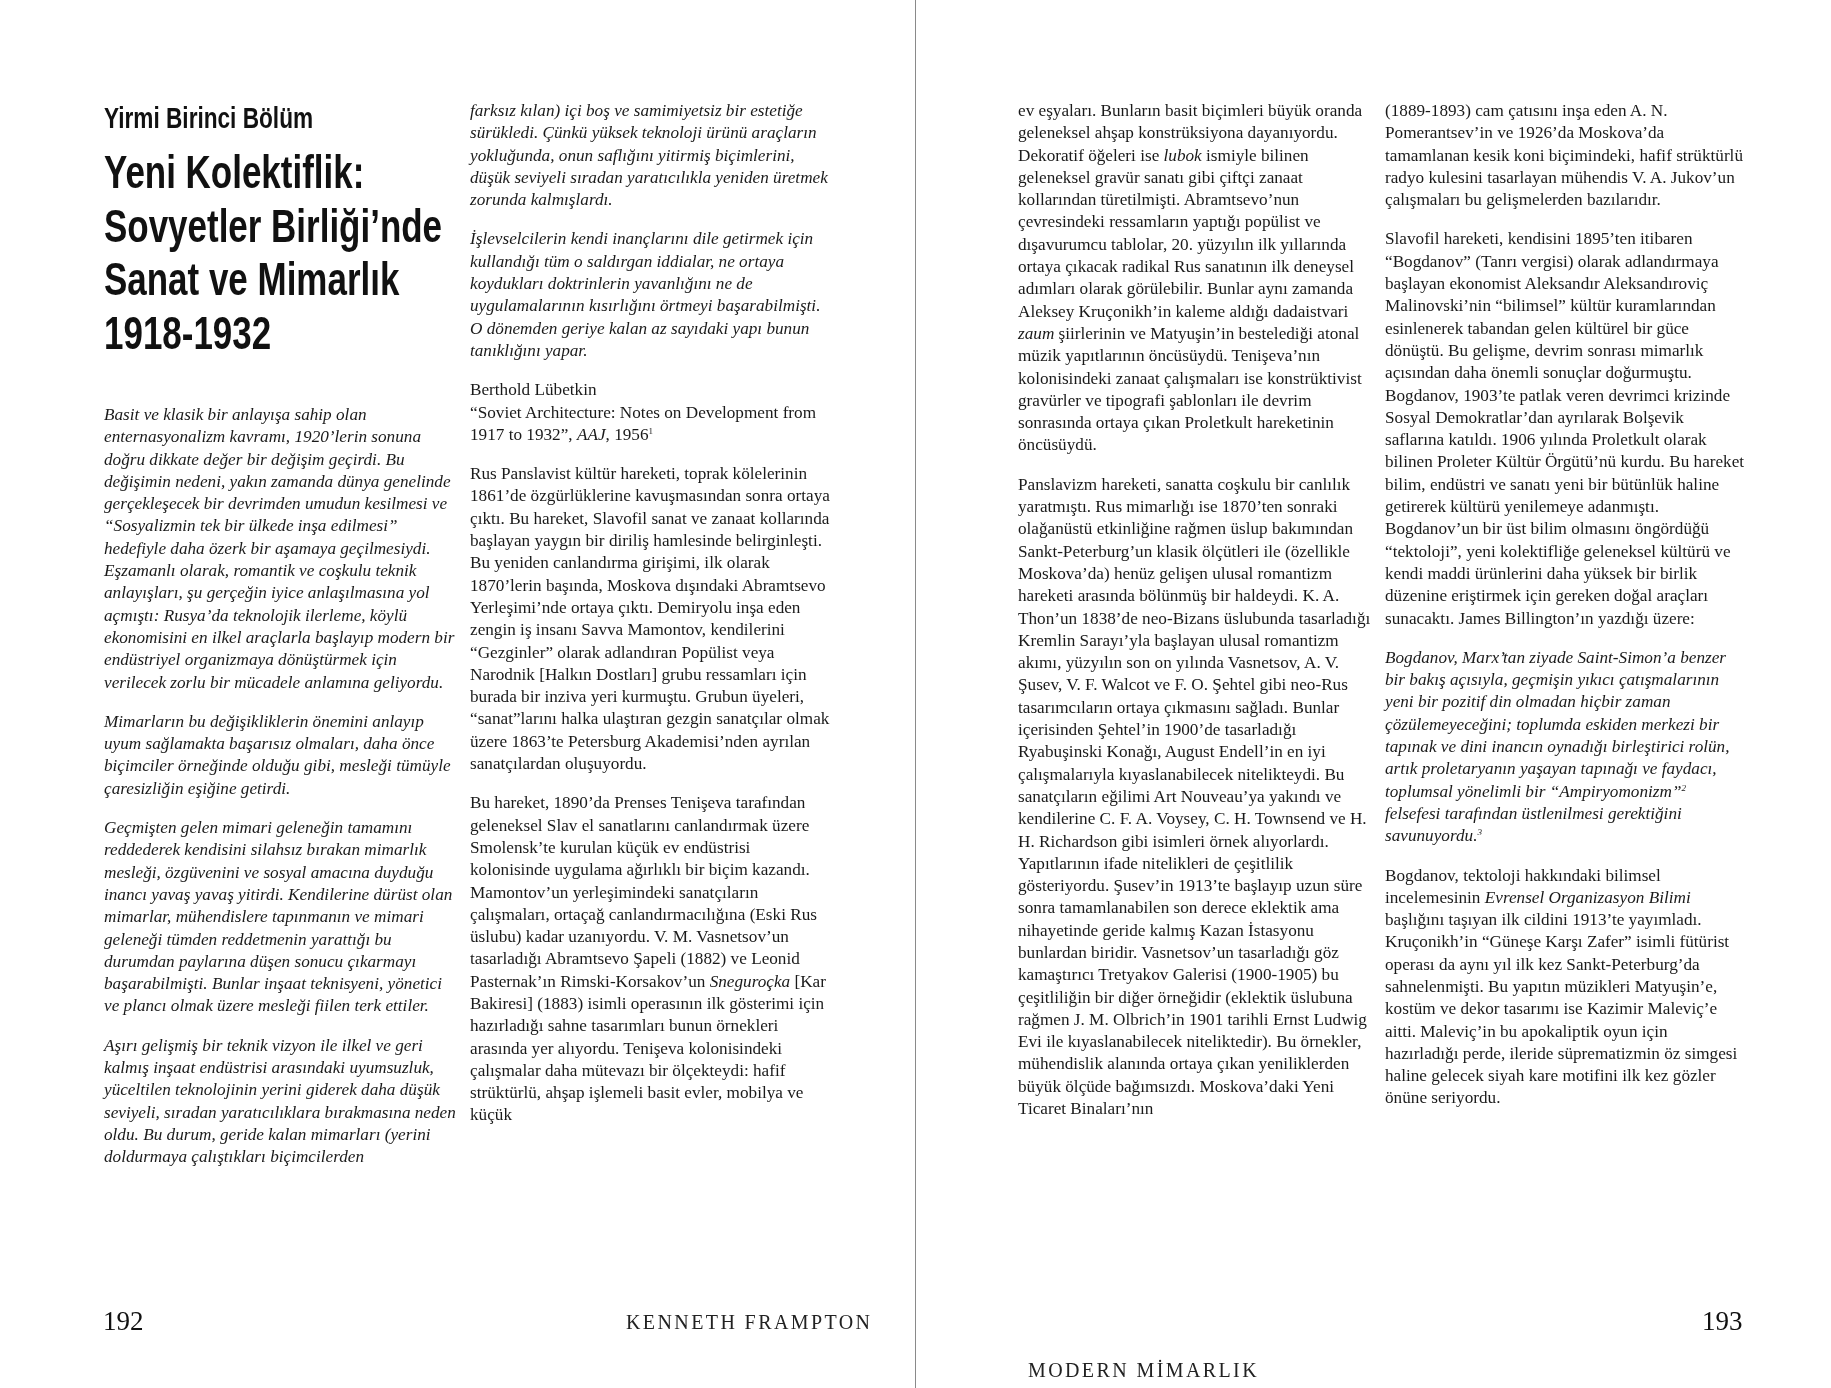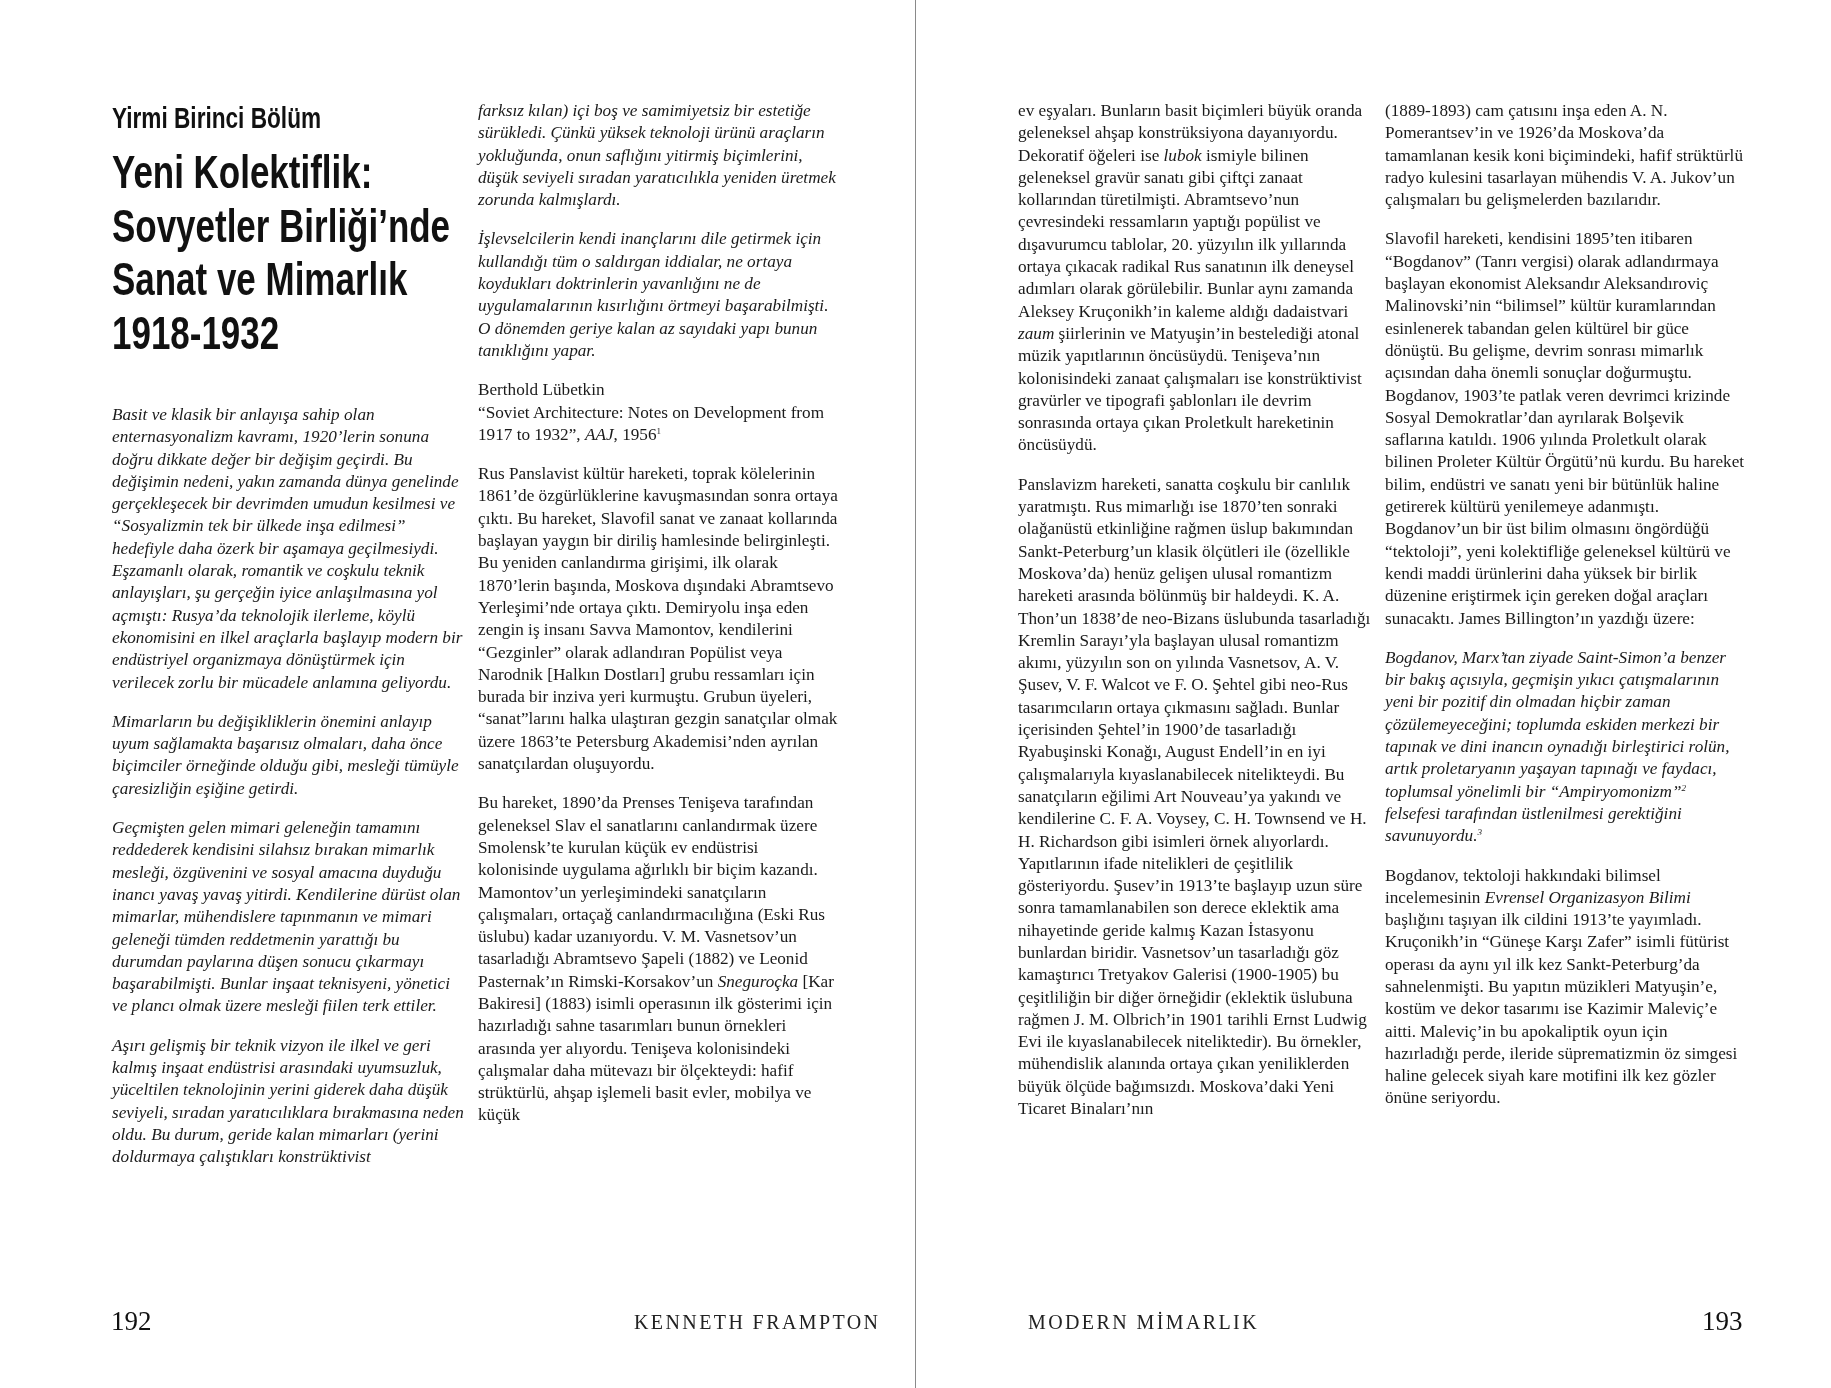--- a/index.html
+++ b/index.html
@@ -1,19 +1,19 @@
 <!DOCTYPE html>
 <html><head>
 <meta charset="utf-8">
 <style>
   html, body { margin: 0; padding: 0; background: #ffffff; }
   body { width: 1831px; height: 1388px; position: relative; overflow: hidden;
          font-family: "Liberation Serif", "DejaVu Serif", serif; color: #1a1a1a; }
   .page { position: absolute; top: 0; height: 1388px; }
-  .page-left { left: 0; width: 915px; margin-left: 8px; }
+  .page-left { left: 0; width: 915px; }
   .page-right { left: 916px; width: 915px; }
   .gutter { position: absolute; left: 915px; top: 0; width: 1px; height: 1388px; background: #8a8a8a; }
 
   .col { position: absolute; width: 355px; font-size: 17.2px; line-height: 22.3px; }
   .col p { margin: 0 0 17px 0; white-space: pre-line; }
   .col p.it { font-style: italic; }
 
   .c1 { left: 104px; top: 404px; width: 355px; }
   .c2 { left: 470px; top: 100px; width: 360px; }
   .c3 { left: 102px; top: 100px; width: 360px; }
@@ -26,39 +26,39 @@
   .chapter-title { position: absolute; left: 104px; top: 146px; margin: 0;
     font-family: "Liberation Sans Narrow", "Liberation Sans", "DejaVu Sans", sans-serif;
     font-size: 46px; line-height: 53.5px; font-weight: bold; transform: scaleX(0.76);
     transform-origin: left top; white-space: pre-line; color: #111; width: 480px; }
 
   .page-number { position: absolute; top: 1306px; font-size: 27px; color: #111; }
   .pn-left { left: 103px; }
   .running-head { position: absolute; top: 1311px; font-size: 20px; letter-spacing: 2.4px;
     text-transform: uppercase; color: #222; white-space: nowrap; }
   .rh-left { left: 626px; }
-  .rh-right { left: 1028px; }
+  .rh-right { left: 1028px; margin-top: 48px; }
   sup { font-size: 9px; vertical-align: 6px; line-height: 0; }
   em { }
 </style>
 </head>
 <body>
 
 <div class="page page-left">
   <div class="chapter-label">Yirmi Birinci Bölüm</div>
   <h1 class="chapter-title">Yeni Kolektiflik:
 Sovyetler Birliği’nde
 Sanat ve Mimarlık
 1918-1932</h1>
 
   <div class="col c1">
     <p class="it">Basit ve klasik bir anlayışa sahip olan enternasyonalizm kavramı, 1920’lerin sonuna doğru dikkate değer bir değişim geçirdi. Bu değişimin nedeni, yakın zamanda dünya genelinde gerçekleşecek bir devrimden umudun kesilmesi ve “Sosyalizmin tek bir ülkede inşa edilmesi” hedefiyle daha özerk bir aşamaya geçilmesiydi. Eşzamanlı olarak, romantik ve coşkulu teknik anlayışları, şu gerçeğin iyice anlaşılmasına yol açmıştı: Rusya’da teknolojik ilerleme, köylü ekonomisini en ilkel araçlarla başlayıp modern bir endüstriyel organizmaya dönüştürmek için verilecek zorlu bir mücadele anlamına geliyordu.</p>
     <p class="it">Mimarların bu değişikliklerin önemini anlayıp uyum sağlamakta başarısız olmaları, daha önce biçimciler örneğinde olduğu gibi, mesleği tümüyle çaresizliğin eşiğine getirdi.</p>
     <p class="it">Geçmişten gelen mimari geleneğin tamamını reddederek kendisini silahsız bırakan mimarlık mesleği, özgüvenini ve sosyal amacına duyduğu inancı yavaş yavaş yitirdi. Kendilerine dürüst olan mimarlar, mühendislere tapınmanın ve mimari geleneği tümden reddetmenin yarattığı bu durumdan paylarına düşen sonucu çıkarmayı başarabilmişti. Bunlar inşaat teknisyeni, yönetici ve plancı olmak üzere mesleği fiilen terk ettiler.</p>
-    <p class="it">Aşırı gelişmiş bir teknik vizyon ile ilkel ve geri kalmış inşaat endüstrisi arasındaki uyumsuzluk, yüceltilen teknolojinin yerini giderek daha düşük seviyeli, sıradan yaratıcılıklara bırakmasına neden oldu. Bu durum, geride kalan mimarları (yerini doldurmaya çalıştıkları konstrüktivist</p>
+    <p class="it">Aşırı gelişmiş bir teknik vizyon ile ilkel ve geri kalmış inşaat endüstrisi arasındaki uyumsuzluk, yüceltilen teknolojinin yerini giderek daha düşük seviyeli, sıradan yaratıcılıklara bırakmasına neden oldu. Bu durum, geride kalan mimarları (yerini doldurmaya çalıştıkları biçimcilerden</p>
   </div>
 
   <div class="col c2">
     <p class="it">farksız kılan) içi boş ve samimiyetsiz bir estetiğe sürükledi. Çünkü yüksek teknoloji ürünü araçların yokluğunda, onun saflığını yitirmiş biçimlerini, düşük seviyeli sıradan yaratıcılıkla yeniden üretmek zorunda kalmışlardı.</p>
     <p class="it">İşlevselcilerin kendi inançlarını dile getirmek için kullandığı tüm o saldırgan iddialar, ne ortaya koydukları doktrinlerin yavanlığını ne de uygulamalarının kısırlığını örtmeyi başarabilmişti. O dönemden geriye kalan az sayıdaki yapı bunun tanıklığını yapar.</p>
     <p><span>Berthold Lübetkin</span><br><span>“Soviet Architecture: Notes on Development from 1917 to 1932”, </span><em>AAJ</em><span>, 1956</span><sup>1</sup></p>
     <p>Rus Panslavist kültür hareketi, toprak kölelerinin 1861’de özgürlüklerine kavuşmasından sonra ortaya çıktı. Bu hareket, Slavofil sanat ve zanaat kollarında başlayan yaygın bir diriliş hamlesinde belirginleşti. Bu yeniden canlandırma girişimi, ilk olarak 1870’lerin başında, Moskova dışındaki Abramtsevo Yerleşimi’nde ortaya çıktı. Demiryolu inşa eden zengin iş insanı Savva Mamontov, kendilerini “Gezginler” olarak adlandıran Popülist veya Narodnik [Halkın Dostları] grubu ressamları için burada bir inziva yeri kurmuştu. Grubun üyeleri, “sanat”larını halka ulaştıran gezgin sanatçılar olmak üzere 1863’te Petersburg Akademisi’nden ayrılan sanatçılardan oluşuyordu.</p>
     <p><span>Bu hareket, 1890’da Prenses Tenişeva tarafından geleneksel Slav el sanatlarını canlandırmak üzere Smolensk’te kurulan küçük ev endüstrisi kolonisinde uygulama ağırlıklı bir biçim kazandı. Mamontov’un yerleşimindeki sanatçıların çalışmaları, ortaçağ canlandırmacılığına (Eski Rus üslubu) kadar uzanıyordu. V. M. Vasnetsov’un tasarladığı Abramtsevo Şapeli (1882) ve Leonid Pasternak’ın Rimski-Korsakov’un </span><em>Sneguroçka</em><span> [Kar Bakiresi] (1883) isimli operasının ilk gösterimi için hazırladığı sahne tasarımları bunun örnekleri arasında yer alıyordu. Tenişeva kolonisindeki çalışmalar daha mütevazı bir ölçekteydi: hafif strüktürlü, ahşap işlemeli basit evler, mobilya ve küçük</span></p>
   </div>
 

